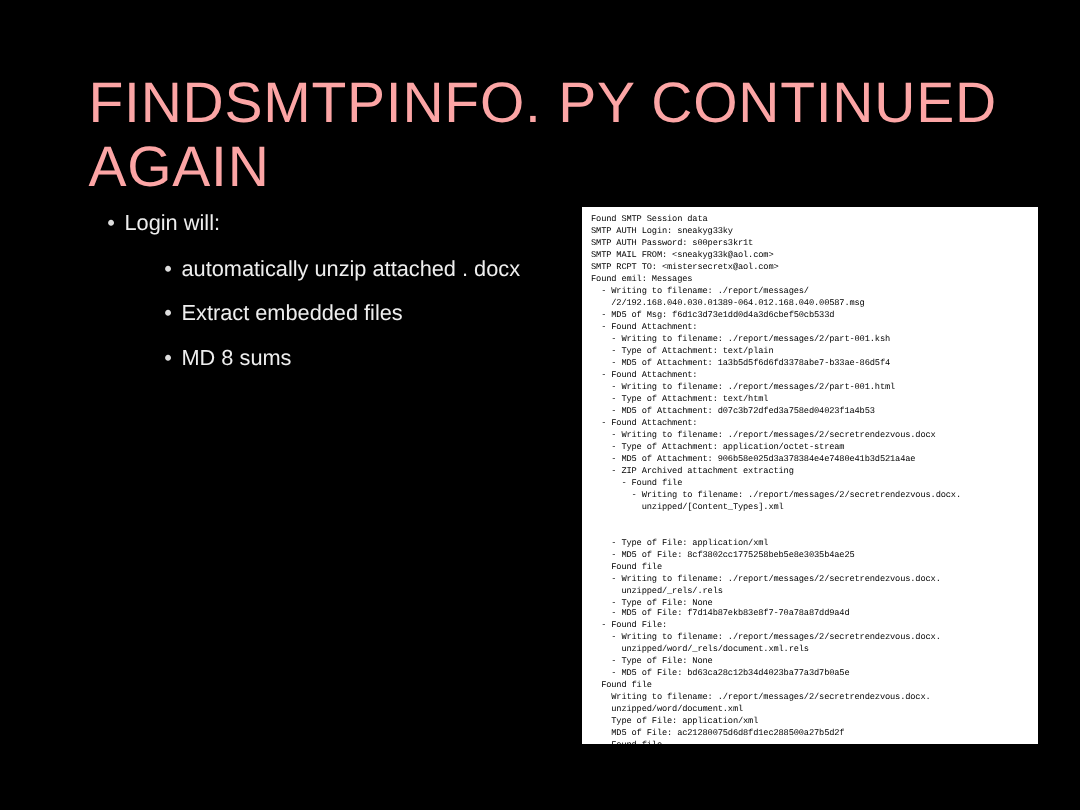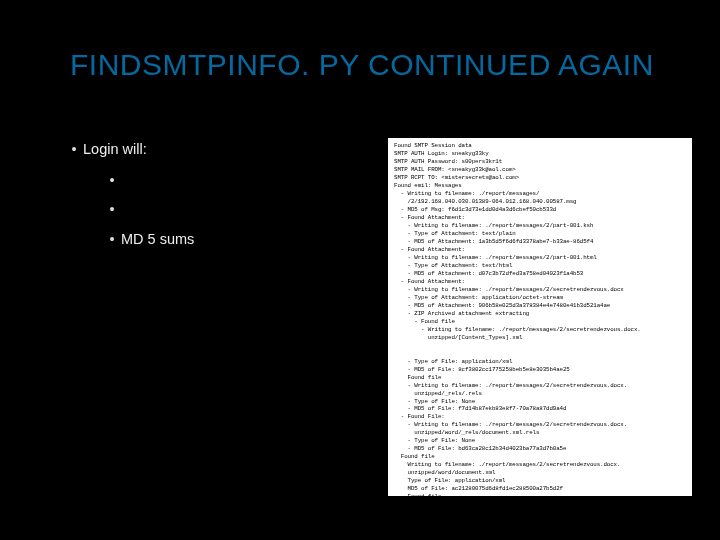--- a/index.html
+++ b/index.html
@@ -1,18 +1,18 @@
 <!DOCTYPE html>
 <html><head>
 <meta charset="utf-8">
 <style>
   * { margin: 0; padding: 0; box-sizing: border-box; }
   html, body { width: 720px; height: 540px; background: #000; font-family: Arial, Helvetica, sans-serif; color: #eee; overflow: hidden; }
   .slide { width: 720px; height: 540px; background: #000; position: relative; }
-  .title { position: absolute; top: 48px; left: 70px; font-size: 30px; font-weight: 400; letter-spacing: 0.5px; color: #0369a1; }
+  .title { position: absolute; top: 48px; left: 59px; font-size: 38px; font-weight: 400; letter-spacing: 0.5px; color: #fca5a5; }
   .bullets { position: absolute; top: 138px; left: 65px; width: 300px; font-size: 14.5px; line-height: 1.6; }
   .b0 { display: flex; align-items: baseline; margin-bottom: 8px; }
   .b0 .dot { width: 18px; text-align: center; color: #ddd; }
   .b1 { display: flex; align-items: baseline; margin-left: 38px; margin-bottom: 6px; }
   .b1 .dot { width: 18px; text-align: center; color: #ddd; }
   .screenshot {
     position: absolute; top: 138px; left: 388px; width: 304px; height: 358px;
     background: #fff; color: #000; font-family: "Courier New", monospace;
     font-size: 5.8px; line-height: 1.38; padding: 4px 6px; overflow: hidden;
     white-space: pre; letter-spacing: -0.1px;
@@ -24,27 +24,29 @@
 <div class="slide">
   <div class="title">FINDSMTPINFO. PY CONTINUED AGAIN</div>
 
   <div class="bullets">
     <div class="b0">
       <span class="dot">•</span>
       <span>Login will:</span>
     </div>
     <div class="b1">
       <span class="dot">•</span>
+      <span>automatically unzip attached . docx</span>
     </div>
     <div class="b1">
       <span class="dot">•</span>
+      <span>Extract embedded files</span>
     </div>
     <div class="b1">
       <span class="dot">•</span>
-      <span>MD 5 sums</span>
+      <span>MD 8 sums</span>
     </div>
   </div>
 
   <div class="screenshot">Found SMTP Session data
 SMTP AUTH Login: sneakyg33ky
 SMTP AUTH Password: s00pers3kr1t
 SMTP MAIL FROM: &lt;sneakyg33k@aol.com&gt;
 SMTP RCPT TO: &lt;mistersecretx@aol.com&gt;
 Found emil: Messages
   - Writing to filename: ./report/messages/

